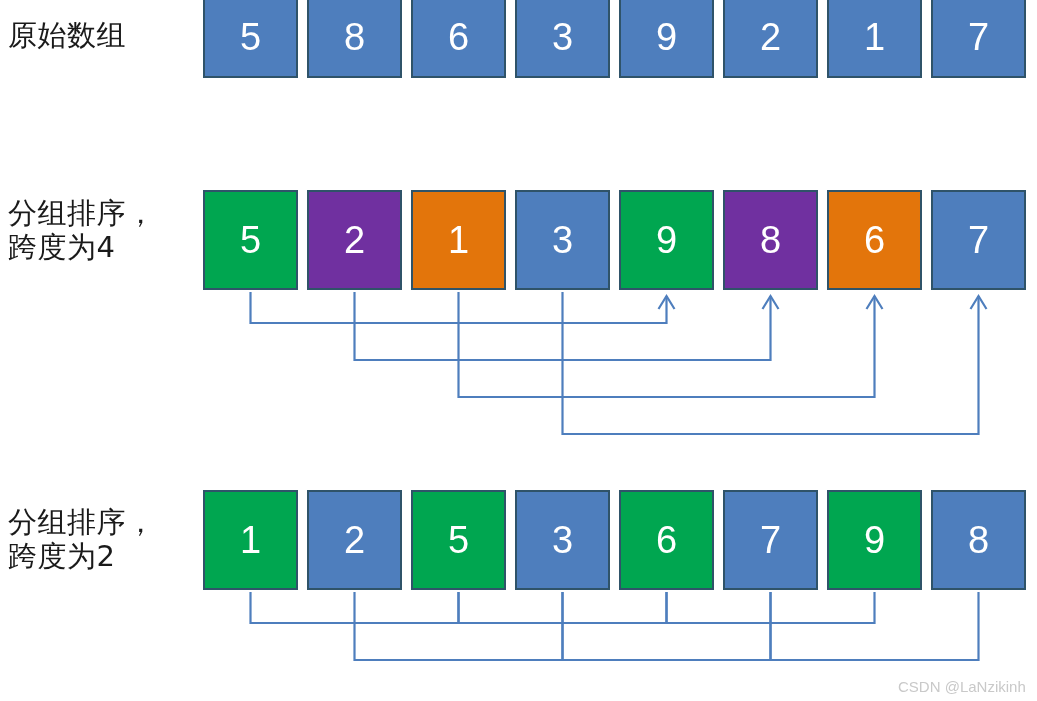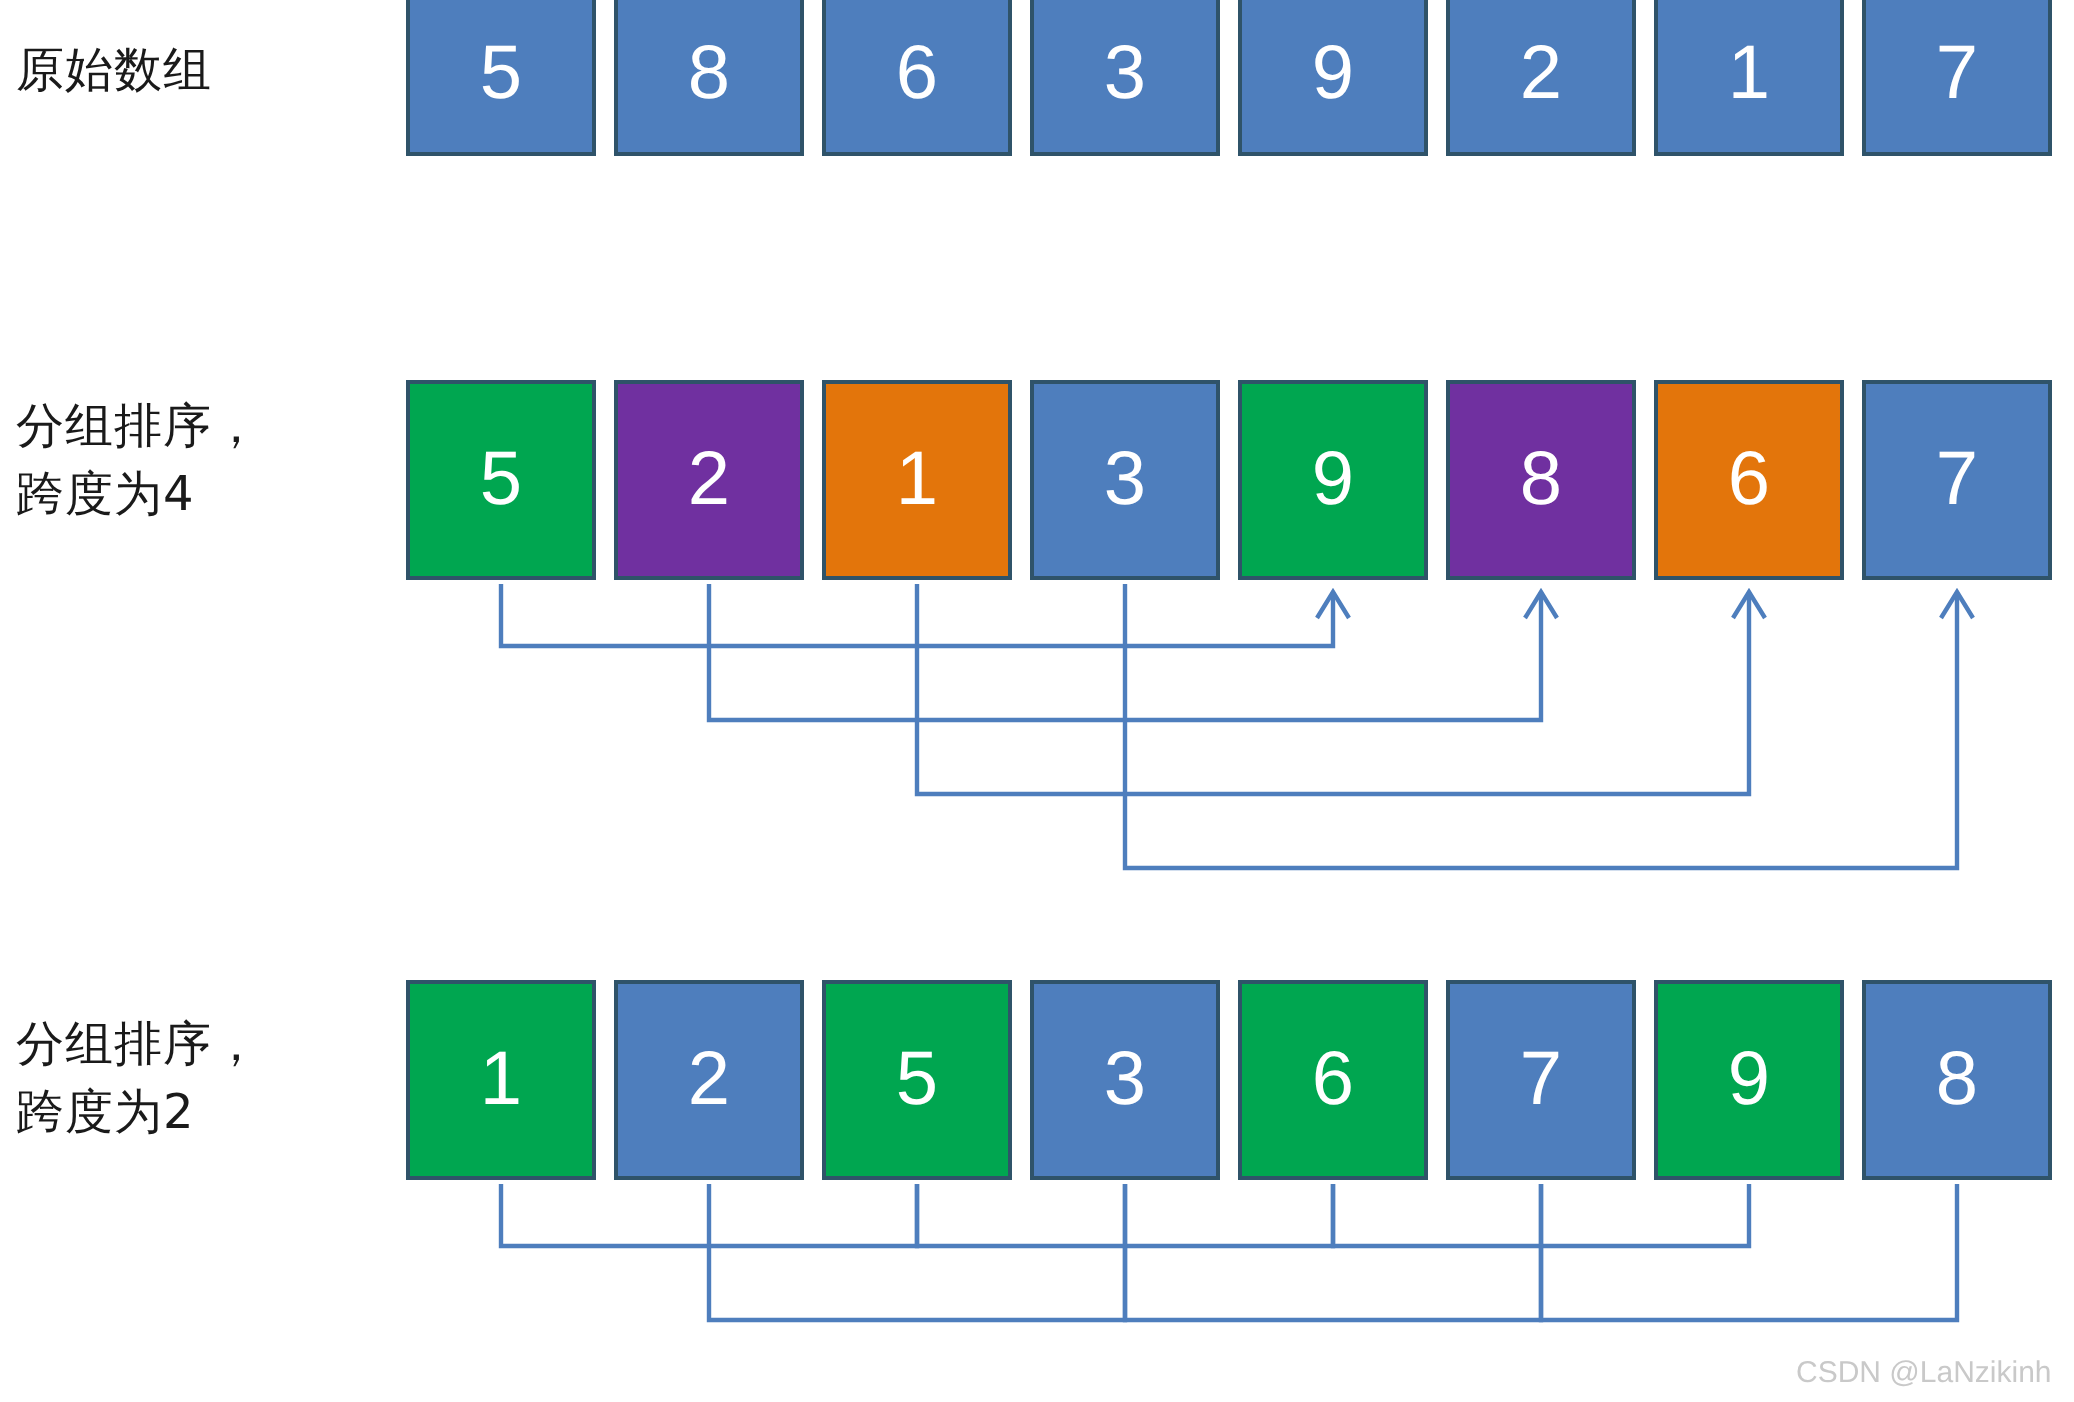--- a/index.html
+++ b/index.html
@@ -13,21 +13,21 @@
   #canvas {
     position: relative;
     width: 1037px;
     height: 701px;
     background: #ffffff;
     overflow: hidden;
   }
   .row-label {
     position: absolute;
     color: #1a1a1a;
-    font-size: 24px;
+    font-size: 29px;
     line-height: 34px;
     white-space: pre-line;
     letter-spacing: 0.5px;
     font-family: "DejaVu Sans", "Liberation Sans", sans-serif;
   }
   .cell {
     position: absolute;
     box-sizing: border-box;
     border: 2px solid #2f5369;
     display: flex;

